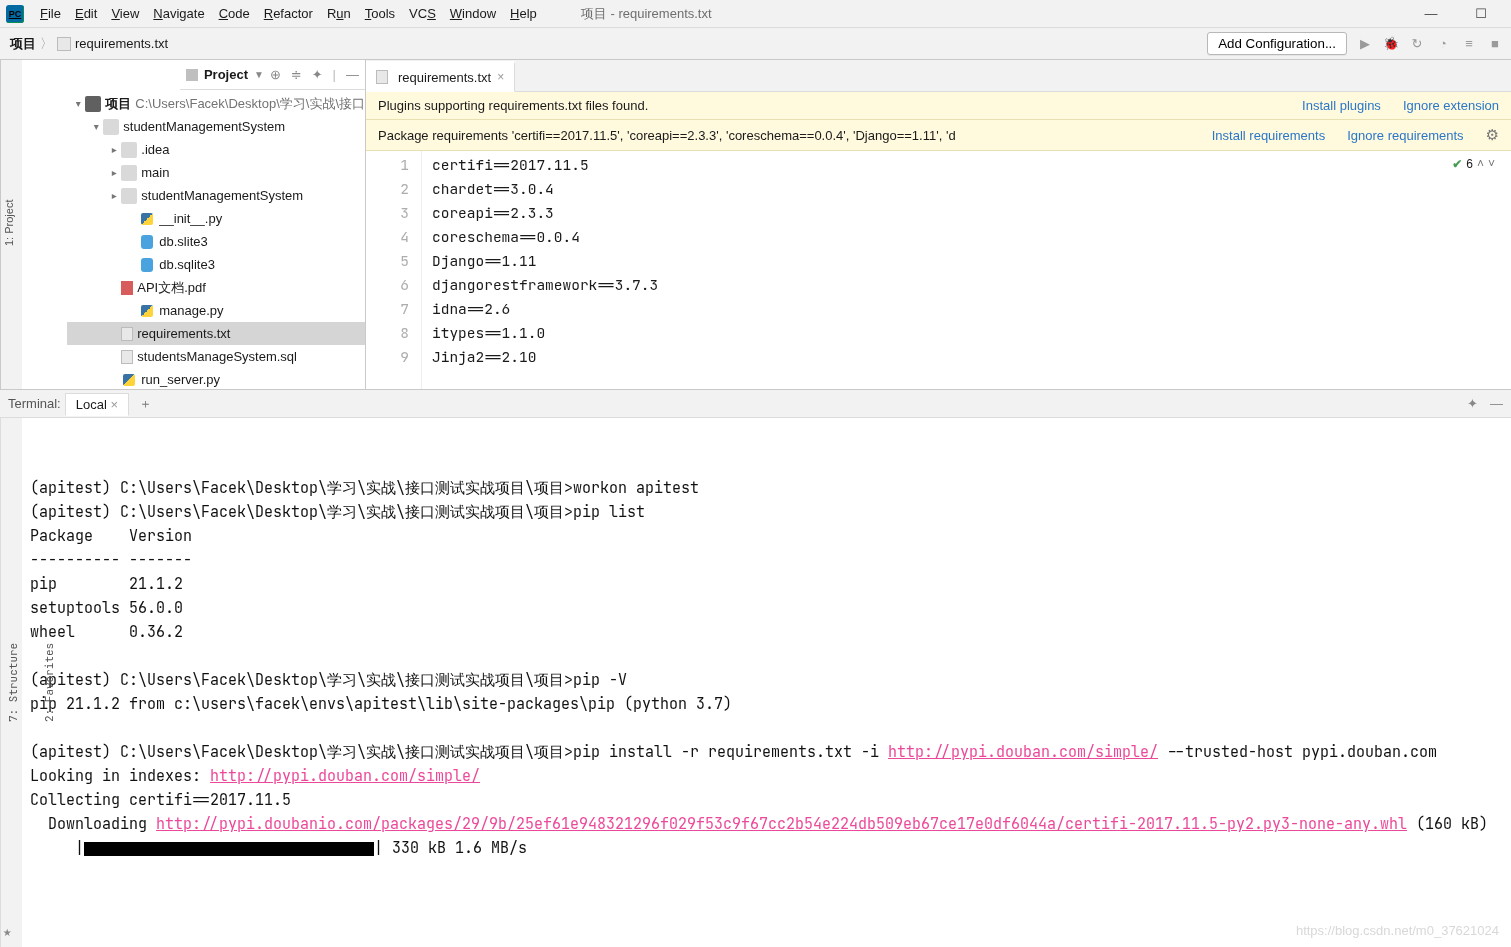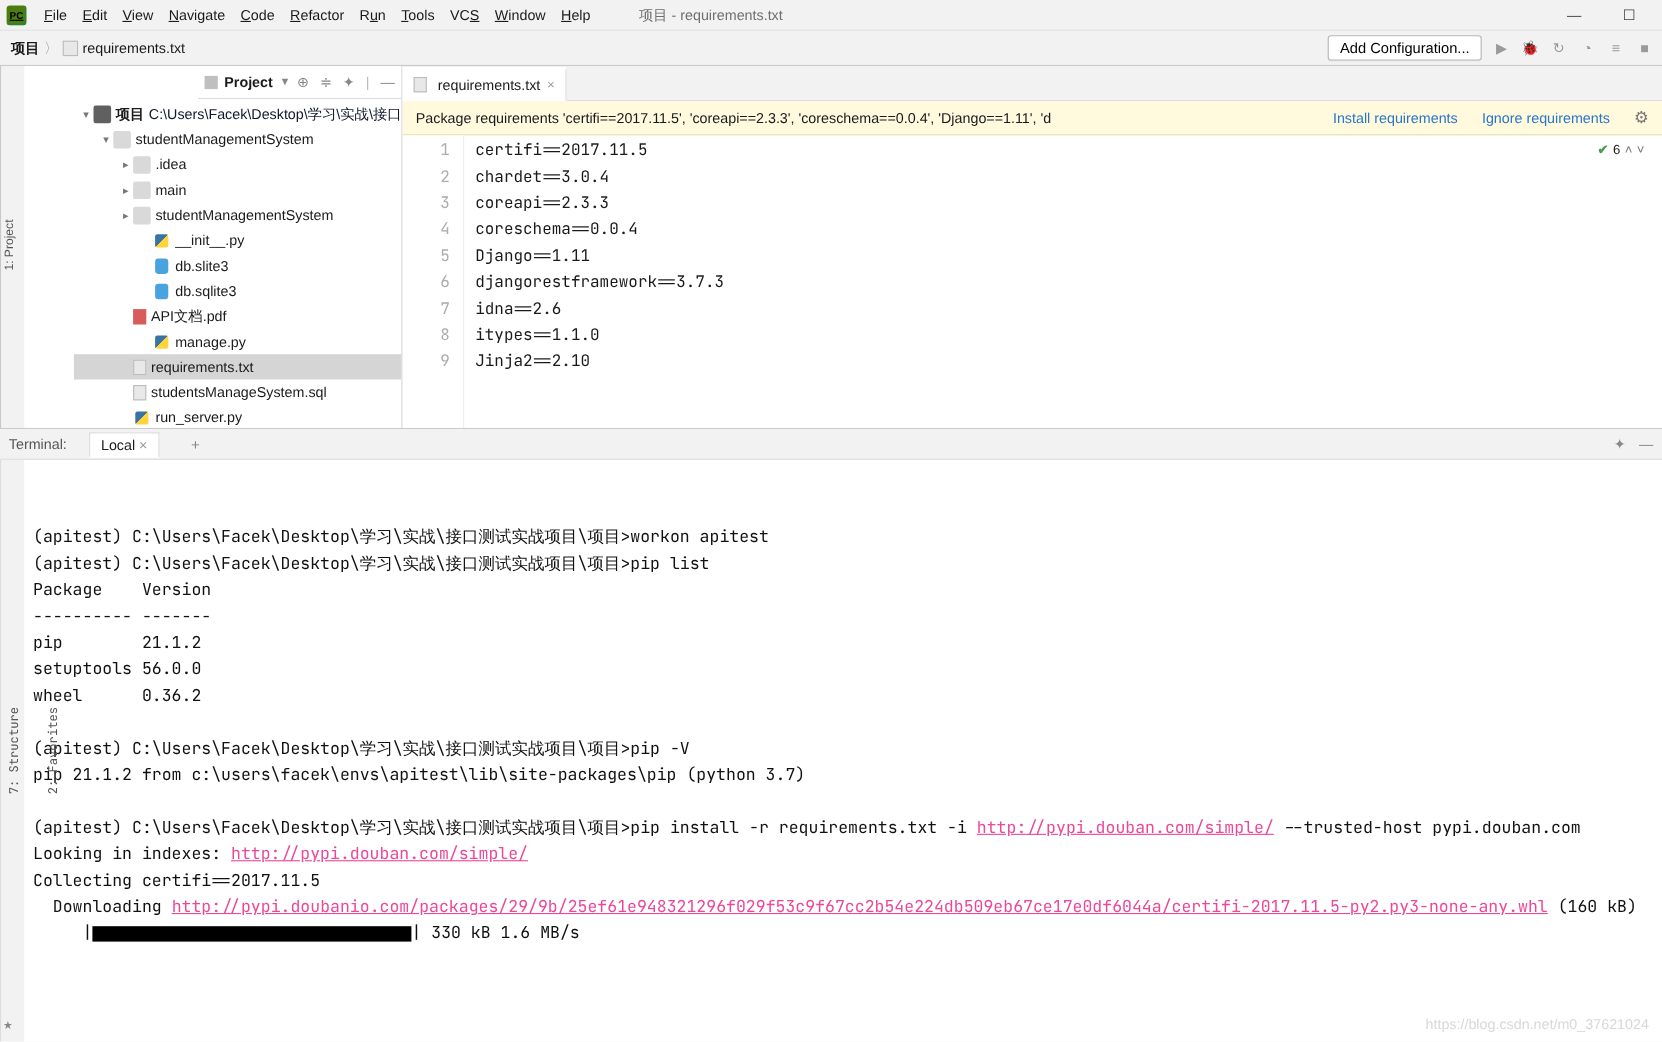--- a/index.html
+++ b/index.html
@@ -33,21 +33,21 @@
   .menu-bar {
     display:flex; align-items:center;
     height: 28px;
     padding: 0 6px;
     background: var(--bg);
     border-bottom: 1px solid var(--border-light);
     gap: 2px;
   }
   .app-logo {
     width:18px; height:18px;
-    background: #4d7c0f;
+    background: #0369a1;
     border-radius:3px;
     display:flex; align-items:center; justify-content:center;
     color:#000; font-weight:bold; font-size:9px;
     margin-right:8px;
     box-shadow: inset -1px -1px 0 #0a8e55;
     text-decoration: underline;
   }
   .menu-item { padding: 3px 6px; cursor:default; }
   .menu-item u { text-decoration: underline; }
   .title-path { margin-left: 36px; color: var(--text-gray); }
@@ -104,21 +104,21 @@
   .tree-row.selected { background: var(--sel-bg); }
   .tw { display:inline-block; width:14px; text-align:center; color:#777; font-size:10px;}
   .ico { width:16px;height:16px; display:inline-flex; align-items:center; justify-content:center; margin-right:4px;}
   .ico.folder { background:#d9d9d9; border-radius:2px;}
   .ico.folder.dark { background:#606060; }
   .ico.py::before { content:""; width:12px;height:12px; background:linear-gradient(135deg,#3972a4 50%,#ffd43b 50%); border-radius:2px; display:block;}
   .ico.db::before { content:""; width:12px;height:14px; background:#4aa3df; border-radius:3px; display:block;}
   .ico.txt { background:#e8e8e8; border:1px solid #bcbcbc; width:12px;height:14px;}
   .ico.pdf { background:#d95c5c; width:12px;height:14px;}
   .ico.sql { background:#e8e8e8; border:1px solid #bcbcbc; width:12px;height:14px;}
-  .tree-row .path-gray { color:#0f172a; margin-left:4px; }
+  .tree-row .path-gray { color:#737373; margin-left:4px; }
 
   
   .editor-area { flex:1; display:flex; flex-direction:column; background:#fff; min-width:0;}
   .tab-row { display:flex; align-items:center; height:32px; border-bottom:1px solid var(--border-light); background:var(--bg);}
   .tab {
     display:flex; align-items:center; gap:6px;
     padding: 0 10px; height:100%;
     background:#fff; border-right:1px solid var(--border-light);
     border-top:2px solid transparent;
   }
@@ -149,21 +149,21 @@
     background:#fff; padding:2px 6px;
   }
   .inspection .tick { color:#499c54; font-weight:bold;}
   .inspection .up { color:#777;}
 
   
   .terminal-wrap { border-top:1px solid var(--border); background:#fff; display:flex; flex-direction:column; height:calc(947px - 28px - 32px - 329px);}
   .term-tabs {
     display:flex; align-items:center; height:28px;
     background:var(--bg); border-bottom:1px solid var(--border-light);
-    padding:0 8px; gap:20px;
+    padding:0 8px; gap:4px;
   }
   .term-tabs .lbl { color:#555; }
   .term-tabs .tab2 { background:#fff; border:1px solid var(--border-light); border-bottom:1px solid #fff; padding:3px 10px; margin-bottom:-1px;}
   .term-tabs .plus { color:#777; padding:0 6px;}
   .term-tabs .right { margin-left:auto; display:flex; gap:12px; color:#888;}
   .term-body {
     flex:1; overflow:hidden; padding:10px 6px 4px 30px;
     font-family: var(--editor-font); font-size:15px; line-height:24px;
     color:#111; white-space:pre-wrap; word-break:break-all;
     position:relative;
@@ -322,20 +322,27 @@
 
   <div class="editor-area">
     <div class="tab-row">
       <div class="tab active">
         <span class="ico txt"></span>
         <span>requirements.txt</span>
         <span class="close">×</span>
       </div>
     </div>
     <div class="notif">
+      <span>Plugins supporting requirements.txt files found.</span>
+      <div class="right">
+        <a>Install plugins</a>
+        <a>Ignore extension</a>
+      </div>
+    </div>
+    <div class="notif">
       <span style="overflow:hidden;text-overflow:clip;white-space:nowrap;max-width:680px">Package requirements 'certifi==2017.11.5', 'coreapi==2.3.3', 'coreschema==0.0.4', 'Django==1.11', 'd</span>
       <div class="right">
         <a>Install requirements</a>
         <a>Ignore requirements</a>
         <span class="gear">⚙</span>
       </div>
     </div>
     <div class="editor-body">
       <div class="gutter-col" id="gutter">1<br>2<br>3<br>4<br>5<br>6<br>7<br>8<br>9<br></div>
       <div class="code-col" id="code">certifi==2017.11.5

